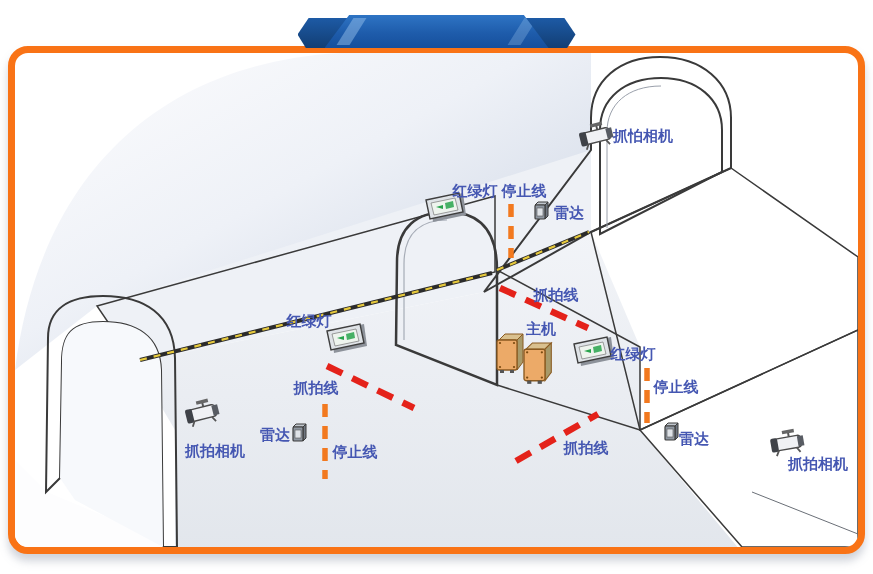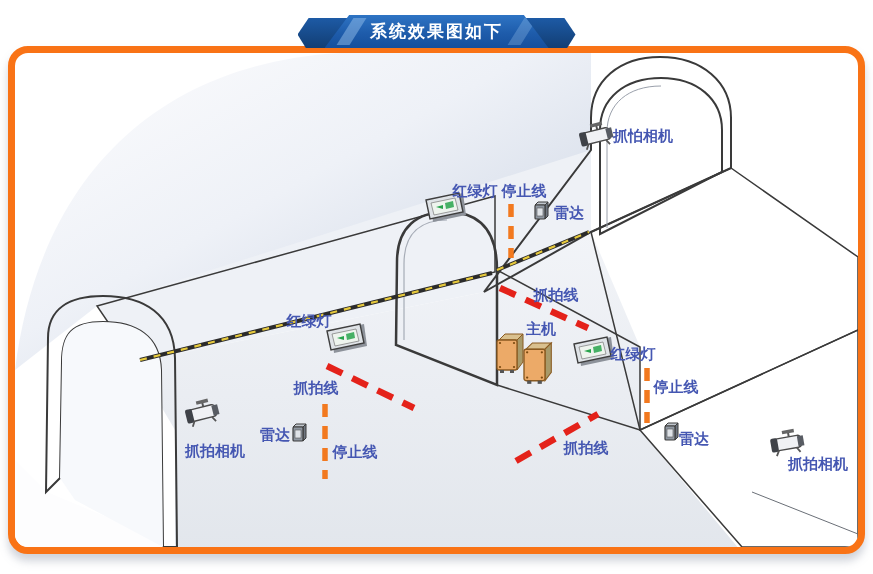--- a/index.html
+++ b/index.html
@@ -45,21 +45,20 @@
   .dash-capture{stroke:#e4221a;stroke-width:6.5;stroke-dasharray:17 11;stroke-linecap:butt;}
   .edge{stroke:#3a3a3a;fill:none;}
 </style>
 </head>
 <body>
 
 <div class="banner-wings"></div>
 <div class="banner-core">
   <span class="accent left"></span>
   <span class="accent right"></span>
-  <span class="banner-title">系统效果图如下</span>
 </div>
 
 <div class="frame">
 <svg id="scene" width="843" height="494" viewBox="15 53 843 494" xmlns="http://www.w3.org/2000/svg" xmlns:xlink="http://www.w3.org/1999/xlink">
   <defs>
     <linearGradient id="gRoof" x1="0" y1="0" x2="1" y2="1">
       <stop offset="0" stop-color="#fdfdfe"></stop>
       <stop offset="0.45" stop-color="#eef1f7"></stop>
       <stop offset="1" stop-color="#c6d0e0"></stop>
     </linearGradient>

